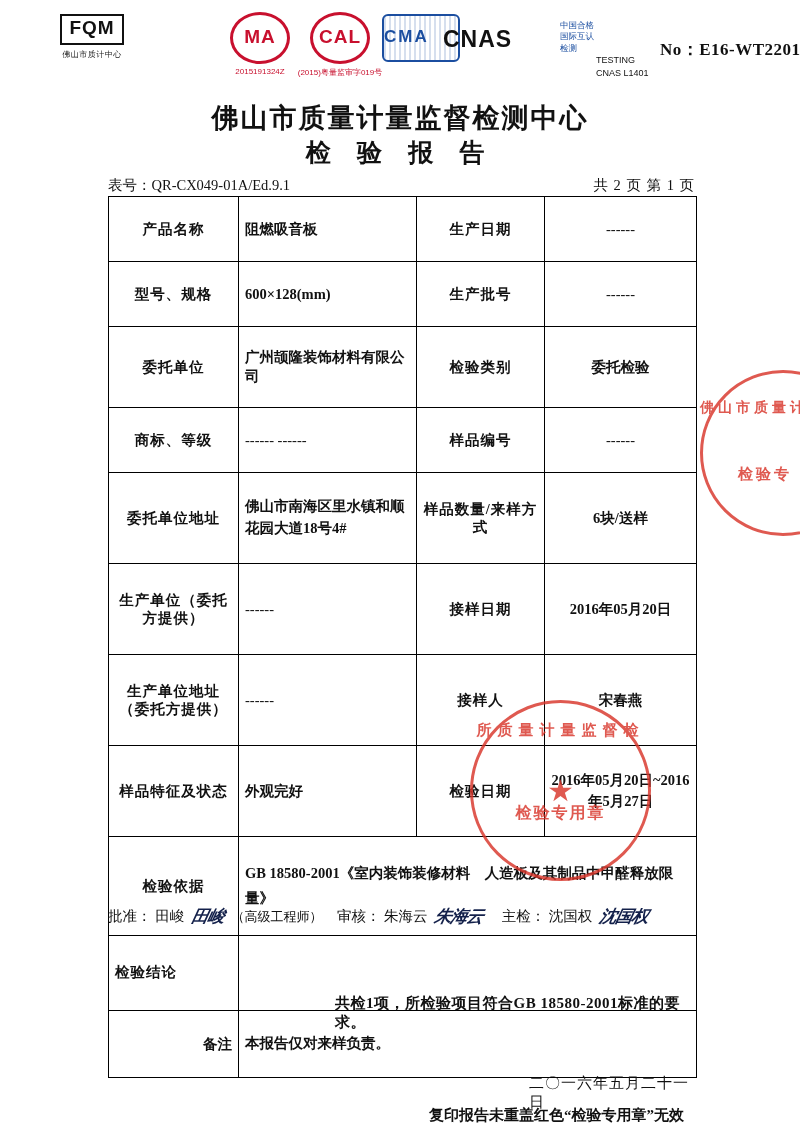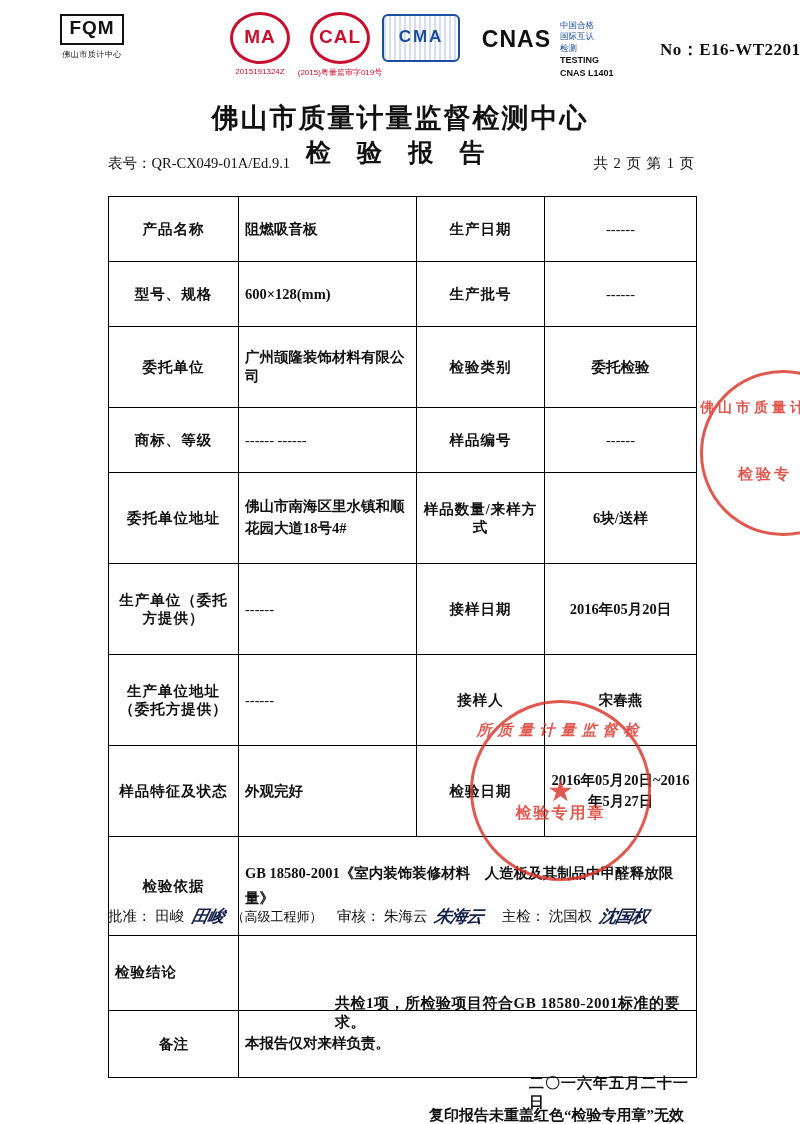--- a/index.html
+++ b/index.html
@@ -80,21 +80,21 @@
     white-space: nowrap;
   }
   .mark-ma { left: 155px; }
   .mark-cal { left: 235px; }
 
   .mark-cma {
     position: absolute;
     left: 318px;
     top: 2px;
     width: 86px;
-    text-align: center;
+    text-align: left;
   }
   .cma-badge {
     width: 74px;
     height: 44px;
     margin: 0 auto;
     border: 2px solid #1b4ea0;
     border-radius: 6px;
     color: #1b4ea0;
     font-family: "Liberation Sans", sans-serif;
     font-weight: bold;
@@ -106,24 +106,24 @@
   }
   .cma-sub {
     font-size: 8px;
     color: #1b4ea0;
     margin-top: 3px;
     font-family: "Liberation Sans", sans-serif;
   }
 
   .mark-cnas {
     position: absolute;
-    left: 399px;
+    left: 383px;
     top: 14px;
     width: 92px;
-    text-align: right;
+    text-align: left;
   }
   .cnas-word {
     font-family: "Liberation Sans", sans-serif;
     font-weight: bold;
     font-size: 23px;
     color: #111;
     letter-spacing: 1px;
   }
 
   .cnas-text {
@@ -131,22 +131,23 @@
     left: 500px;
     top: 8px;
     width: 90px;
     font-family: "Liberation Sans", sans-serif;
     font-size: 8.5px;
     line-height: 1.35;
     color: #1b4ea0;
   }
   .cnas-text .t-en {
     color: #111;
-    font-weight: bold;
+    font-weight: normal;
     font-size: 9px;
+    margin-left: 36px;
   }
 
   .report-no {
     position: absolute;
     left: 600px;
     top: 26px;
     font-family: "Liberation Serif", serif;
     font-size: 17px;
     font-weight: bold;
     letter-spacing: 0.5px;
@@ -173,21 +174,21 @@
     width: 800px;
     text-align: center;
     font-size: 25px;
     font-weight: bold;
     letter-spacing: 10px;
   }
 
   
   .meta-row {
     position: absolute;
-    top: 154px;
+    top: 176px;
     left: 108px;
     right: 105px;
     font-size: 14.5px;
     font-family: Liberation Serif, serif;
   }
   .meta-left { float: left; }
   .meta-right { float: right; letter-spacing: 1px; }
 
   
   table.main {
@@ -251,38 +252,38 @@
     top: 58px;
     font-size: 15px;
     font-weight: bold;
     letter-spacing: 0.5px;
   }
   .concl-date {
     position: absolute;
     left: 290px;
     top: 138px;
     font-size: 15px;
-    font-weight: bold;
+    font-weight: normal;
     letter-spacing: 1px;
   }
   .concl-note {
     position: absolute;
     left: 190px;
     top: 170px;
     font-size: 15px;
     font-weight: bold;
   }
   .remark-body {
     vertical-align: middle;
     padding-left: 14px;
     font-weight: bold;
     height: 70px;
   }
   .vert-2 {
-    text-align: center;
+    text-align: right;
     font-weight: bold;
     font-size: 15px;
     line-height: 2.1;
   }
 
   
   .sign-row {
     position: absolute;
     left: 108px;
     top: 905px;
@@ -335,21 +336,20 @@
     letter-spacing: 2px;
   }
   .stamp-mid .center-txt {
     top: 100px;
     font-size: 16px;
   }
   .stamp-mid .arc-txt {
     top: 18px;
     font-size: 15px;
     letter-spacing: 6px;
-    font-style: italic;
   }
   .stamp-right .center-txt {
     top: 92px;
     left: -18px;
     font-size: 15px;
     letter-spacing: 3px;
   }
   .stamp-right .arc-txt {
     top: 26px;
     left: -20px;

